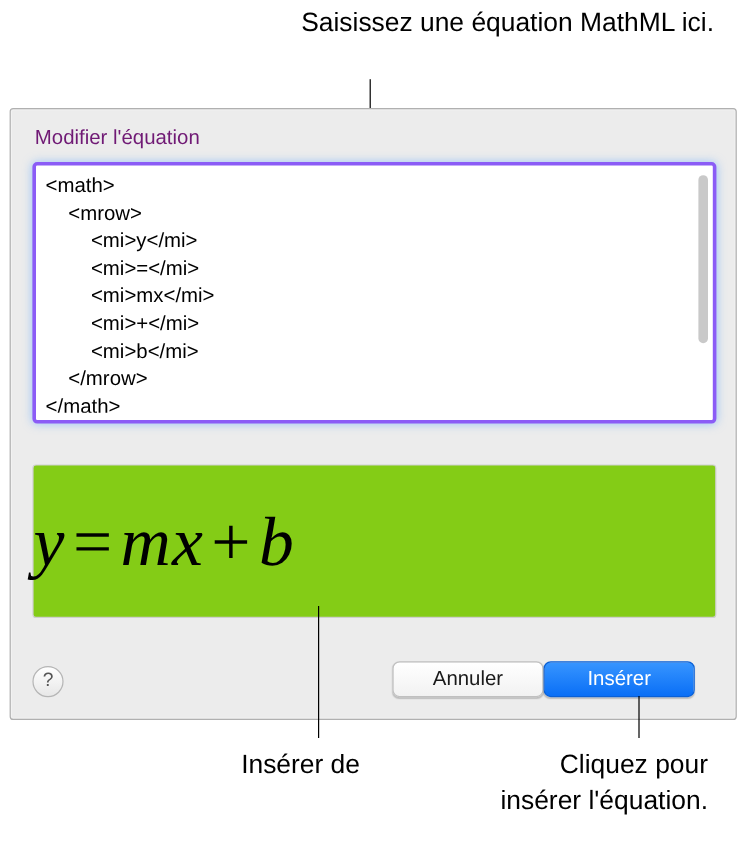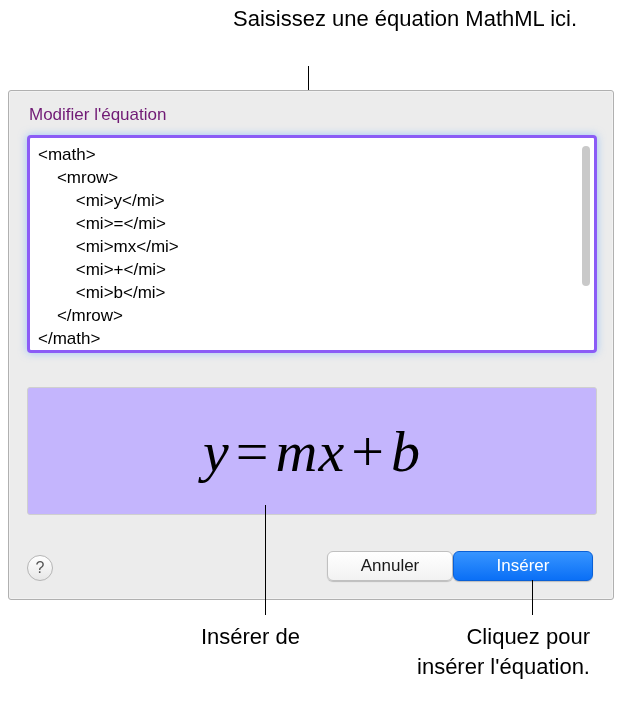--- a/index.html
+++ b/index.html
@@ -14,21 +14,21 @@
   .canvas {
     position: relative;
     width: 625px;
     height: 705px;
   }
   .callout {
     position: absolute;
     font-size: 22px;
     color: #000;
     line-height: 1.35;
-    text-align: center;
+    text-align: right;
   }
   .callout.top { left: 215px; top: 4px; width: 380px; }
   .callout.bl  { left: 120px; top: 622px; width: 180px; text-align: right; }
   .callout.br  { left: 370px; top: 622px; width: 220px; text-align: right; }
 
   .leader {
     position: absolute;
     background: #000;
   }
   .leader.top { left: 308px; top: 66px; width: 1px; height: 90px; }
@@ -82,26 +82,25 @@
     height: 140px;
     background: #c9c9c9;
     border-radius: 4px;
   }
   .preview {
     position: absolute;
     left: 18px;
     top: 296px;
     width: 570px;
     height: 128px;
-    background: #c4b5fd;
+    background: #84cc16;
     border: 1px solid #cfcfcf;
     border-radius: 3px;
     display: flex;
     align-items: center;
-    justify-content: center;
   }
   .equation {
     font-family: "Times New Roman", Georgia, serif;
     font-style: italic;
     font-size: 58px;
     color: #000;
     letter-spacing: 1px;
   }
   .equation .op { font-style: normal; padding: 0 6px; }
   .help-btn {
@@ -133,22 +132,22 @@
     box-shadow: 0 1px 1px rgba(0,0,0,.2);
   }
   .btn-cancel {
     right: 160px;
     width: 126px;
     background: linear-gradient(#ffffff,#f2f2f2);
     border: 1px solid #c0c0c0;
     color: #1a1a1a;
   }
   .btn-insert {
-    right: 20px;
-    width: 140px;
+    right: 34px;
+    width: 126px;
     background: linear-gradient(#3795ff,#0a6ff6);
     border: 1px solid #0a60d6;
     color: #fff;
     margin-left: 15px;
   }
 </style>
 </head>
 <body>
 
 <div class="canvas">

